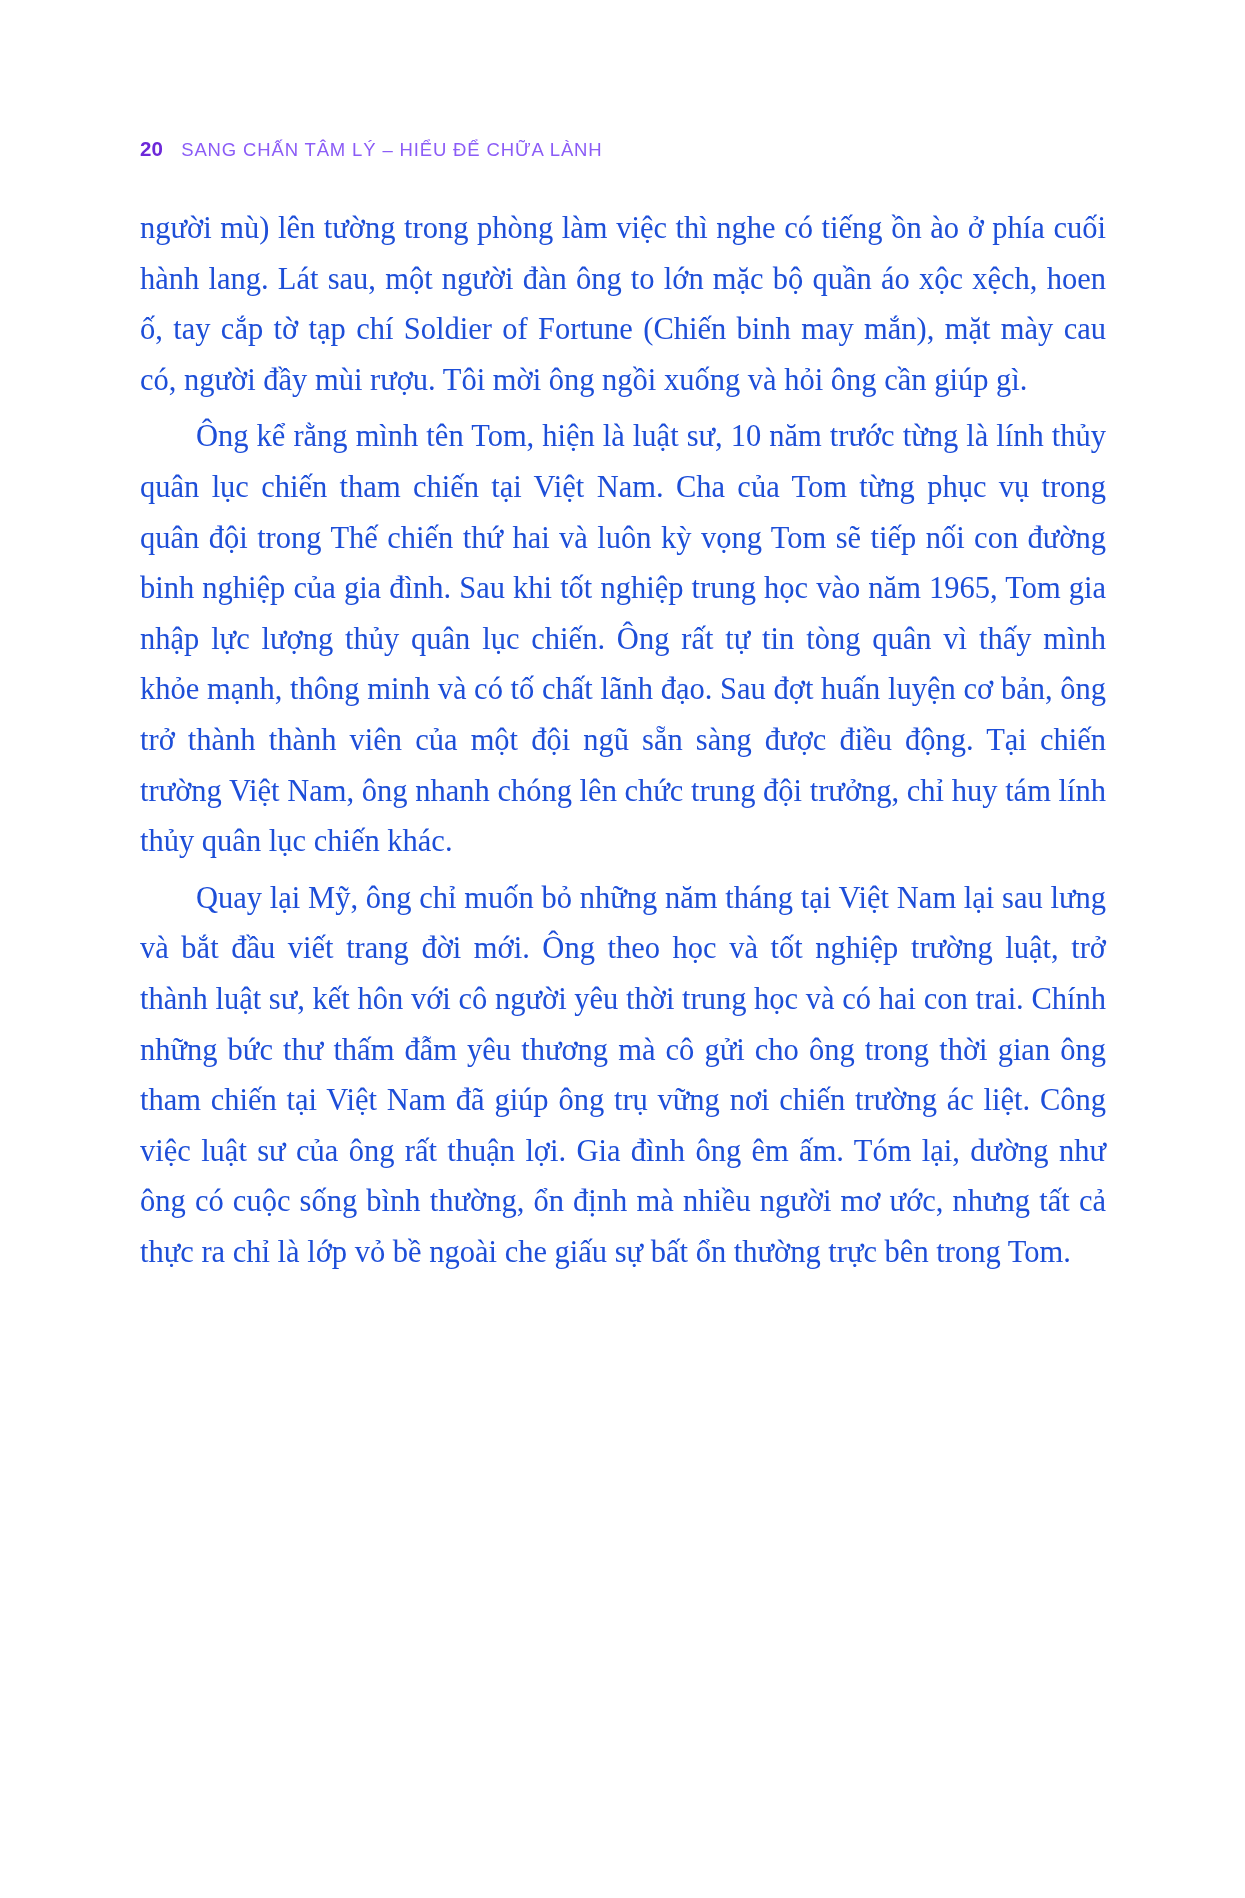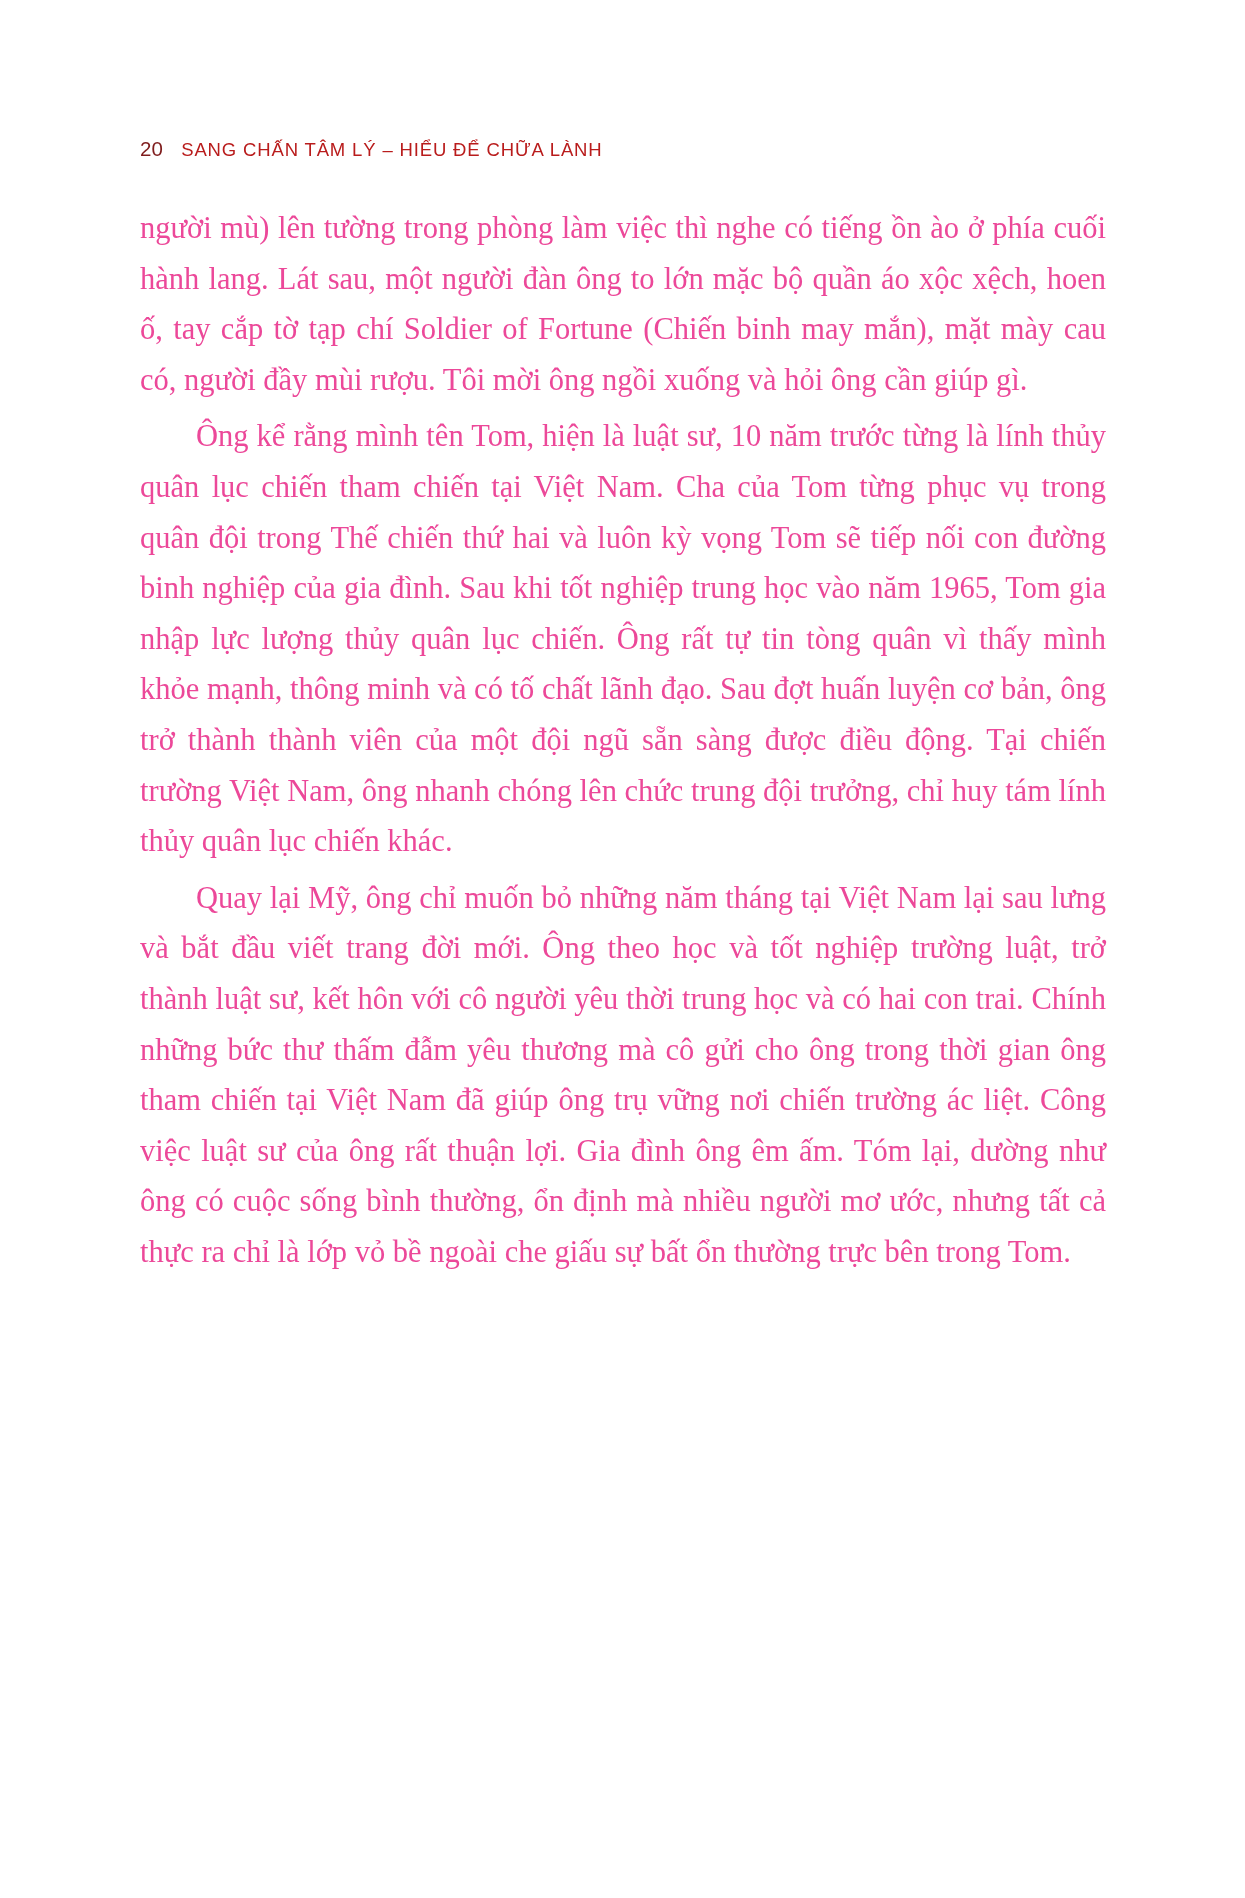--- a/index.html
+++ b/index.html
@@ -26,47 +26,47 @@
     left: 140px;
     right: 140px;
     display: flex;
     align-items: baseline;
     white-space: nowrap;
   }
 
   .folio {
     font-family: "Liberation Sans", sans-serif;
     font-size: 20.5px;
-    font-weight: 400;
-    color: #7f1d1d;
+    font-weight: 700;
+    color: #6d28d9;
     letter-spacing: 0.2px;
   }
 
   .running-title {
     font-family: "Liberation Sans", sans-serif;
     font-size: 18.5px;
     font-weight: 400;
-    color: #b91c1c;
+    color: #8b5cf6;
     letter-spacing: 0.85px;
     margin-left: 18px;
   }
 
   
   .textblock {
     position: absolute;
     top: 203px;
     left: 140px;
     width: 966px;
   }
 
   .para {
     font-family: "Liberation Serif", "DejaVu Serif", serif;
     font-size: 30.5px;
     line-height: 50.6px;
-    color: #ec4899;
+    color: #1d4ed8;
     text-align: justify;
     text-justify: inter-word;
     margin: 0;
     -webkit-hyphens: none;
     hyphens: none;
   }
 
   .para + .para {
     margin-top: 6px;
   }

